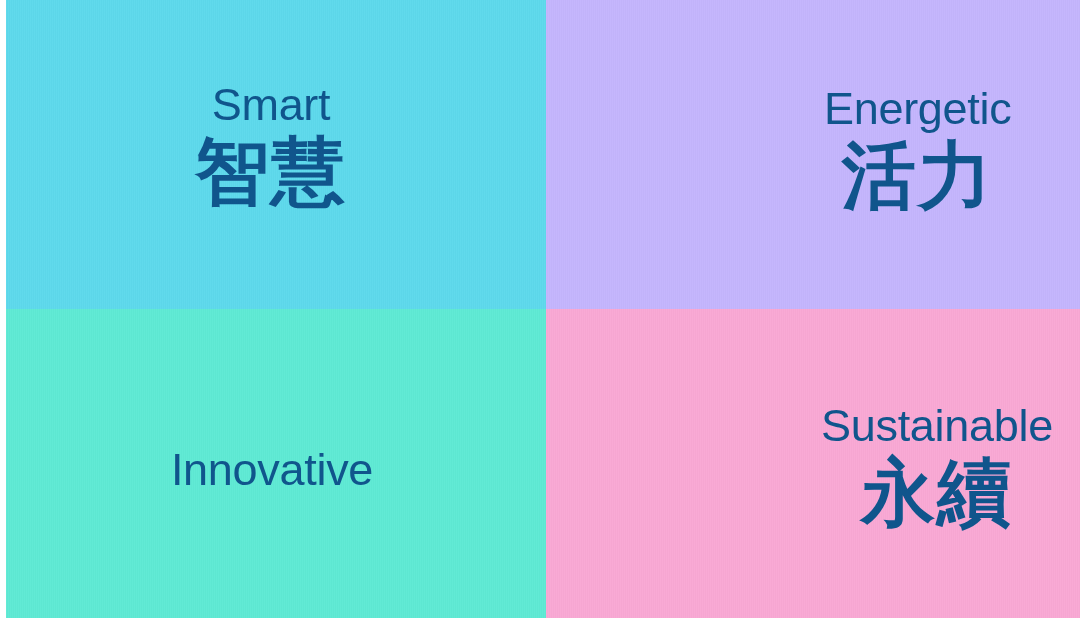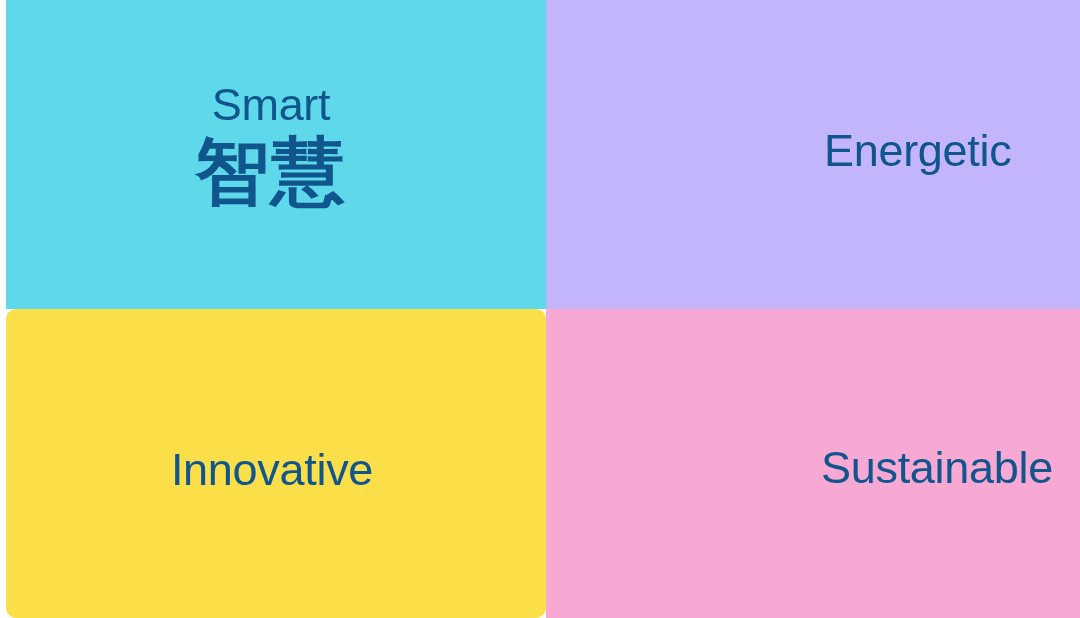--- a/index.html
+++ b/index.html
@@ -86,29 +86,31 @@
     <div class="quadrant q-smart" style="background-color: rgb(93, 217, 236);">
       <div class="label-stack">
         <div class="label-en">Smart</div>
         <div class="label-cjk">智慧</div>
       </div>
     </div>
 
     <div class="quadrant q-energetic" style="background-color: #c4b5fd;">
       <div class="label-stack">
         <div class="label-en">Energetic</div>
+        <div class="label-cjk">活力</div>
       </div>
     </div>
 
-    <div class="quadrant q-innovative" style="background-color: #fde047; border-radius: 10px;">
+    <div class="quadrant q-innovative" style="background-color: #5eead4;">
       <div class="label-stack">
         <div class="label-en">Innovative</div>
       </div>
     </div>
 
     <div class="quadrant q-sustainable" style="background-color: #f9a8d4;">
       <div class="label-stack">
         <div class="label-en">Sustainable</div>
+        <div class="label-cjk">永續</div>
       </div>
     </div>
 
   </div>
 </div>
 
 </body></html>

